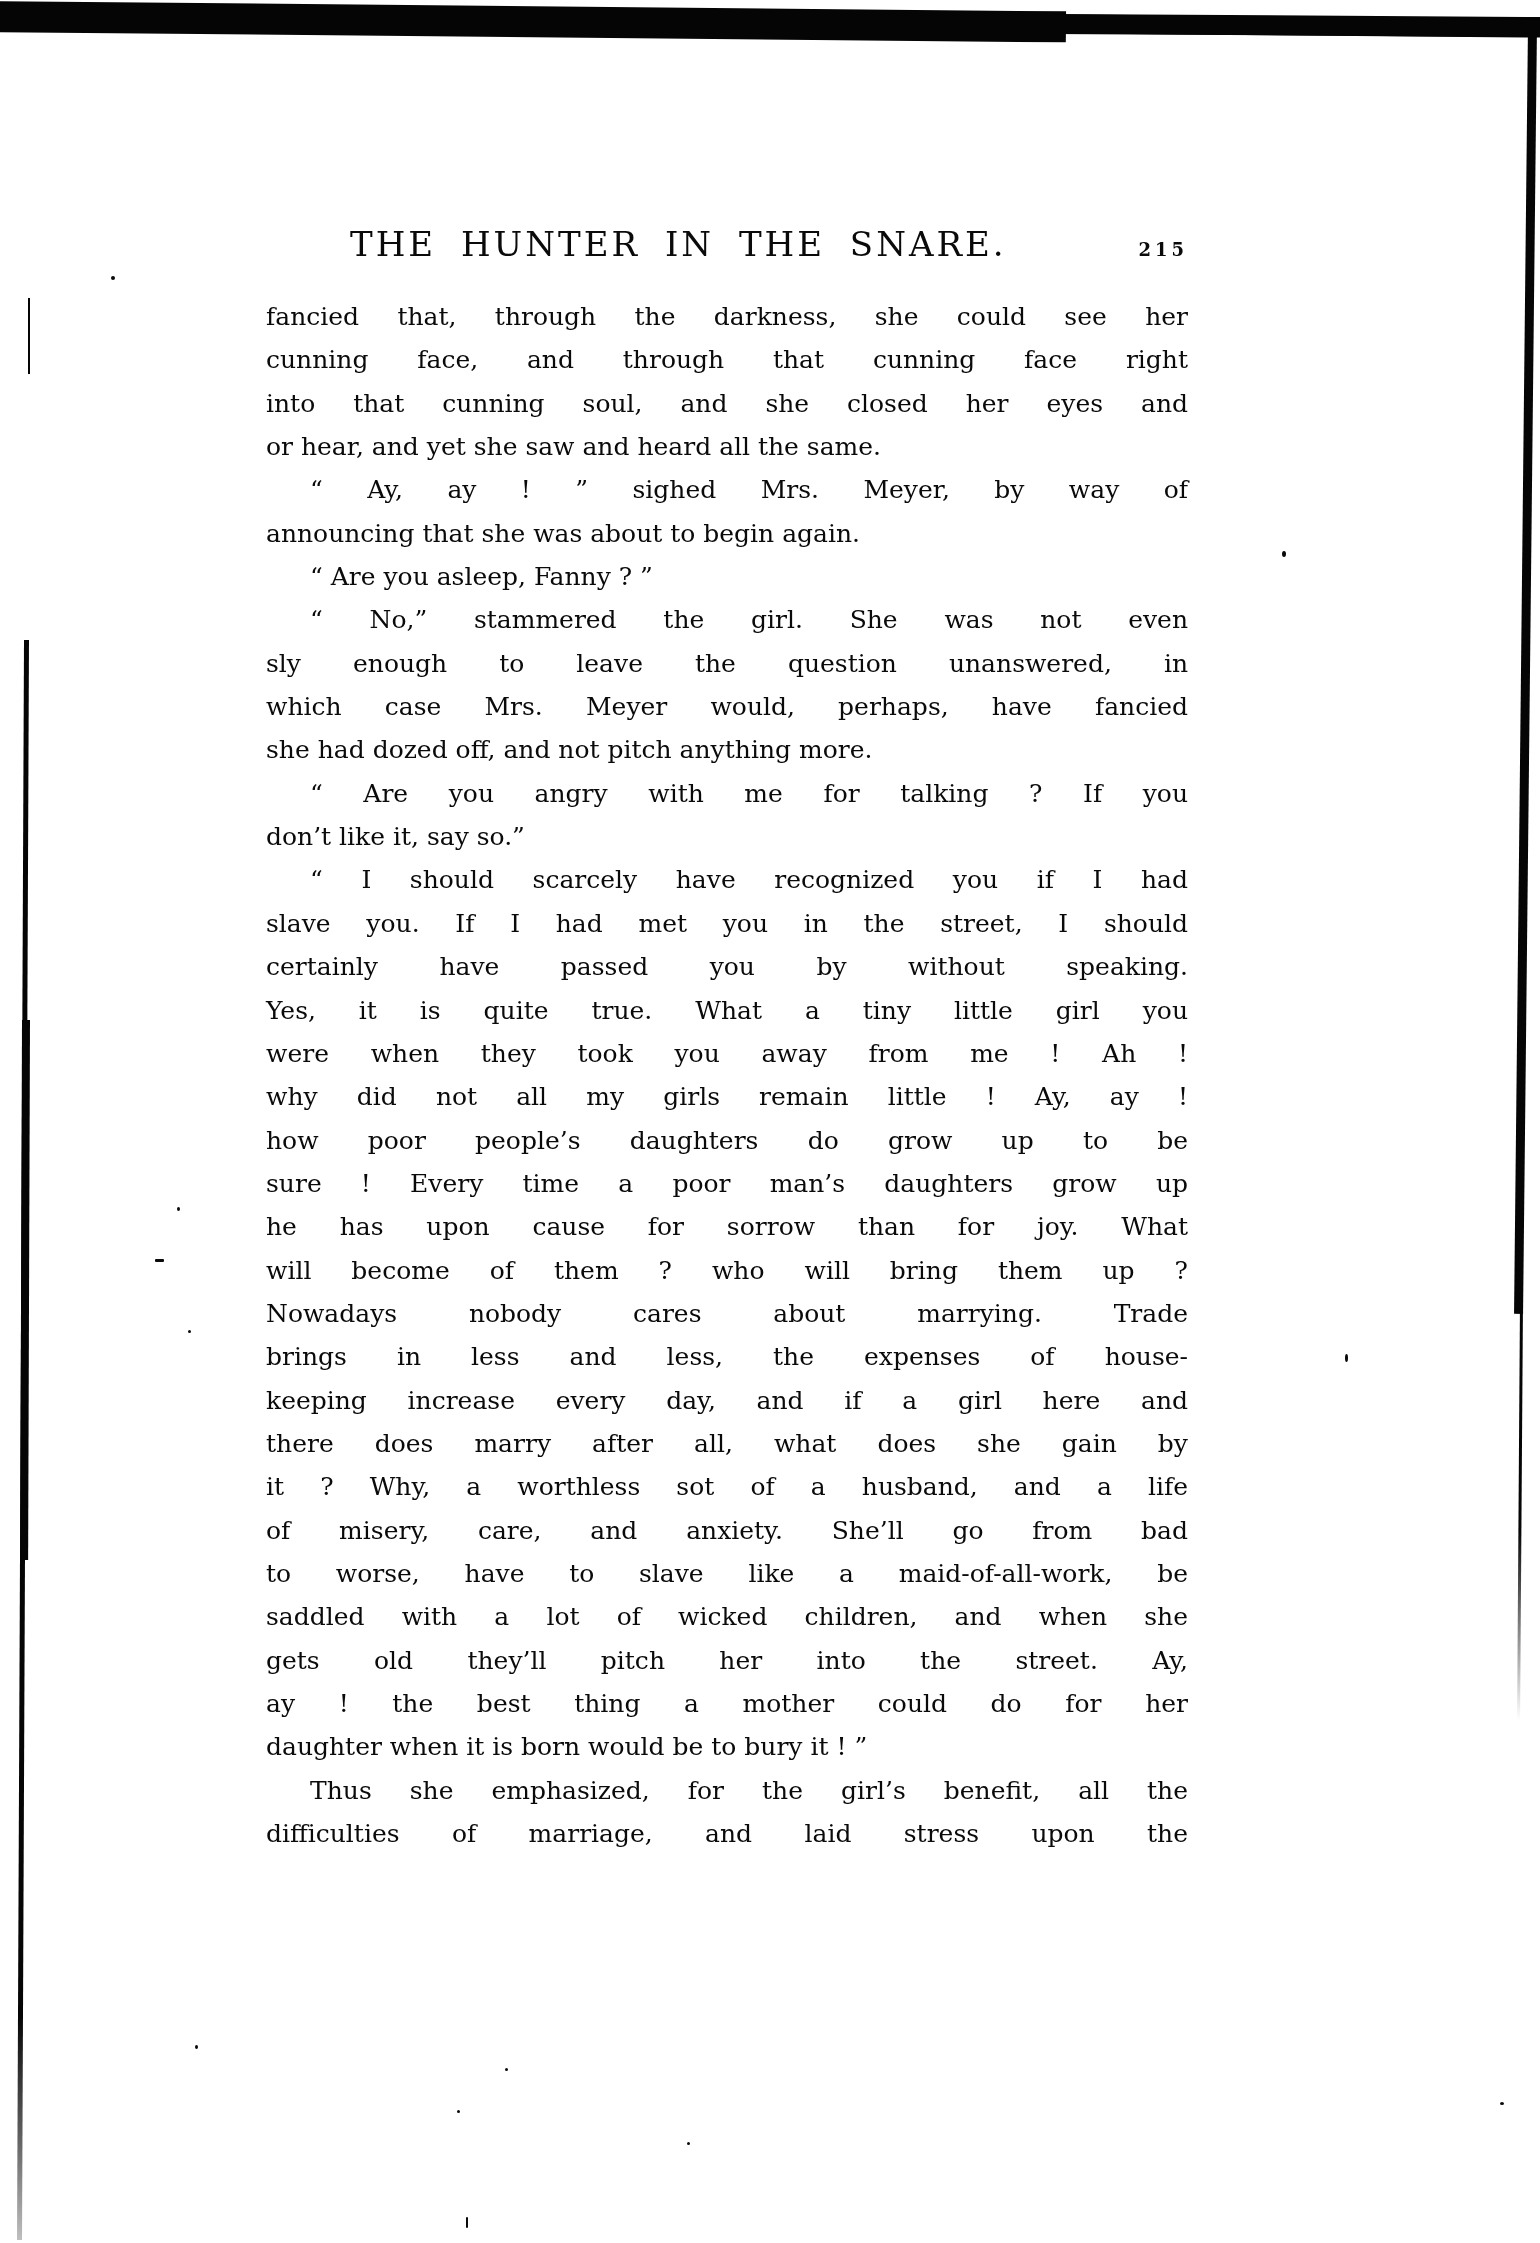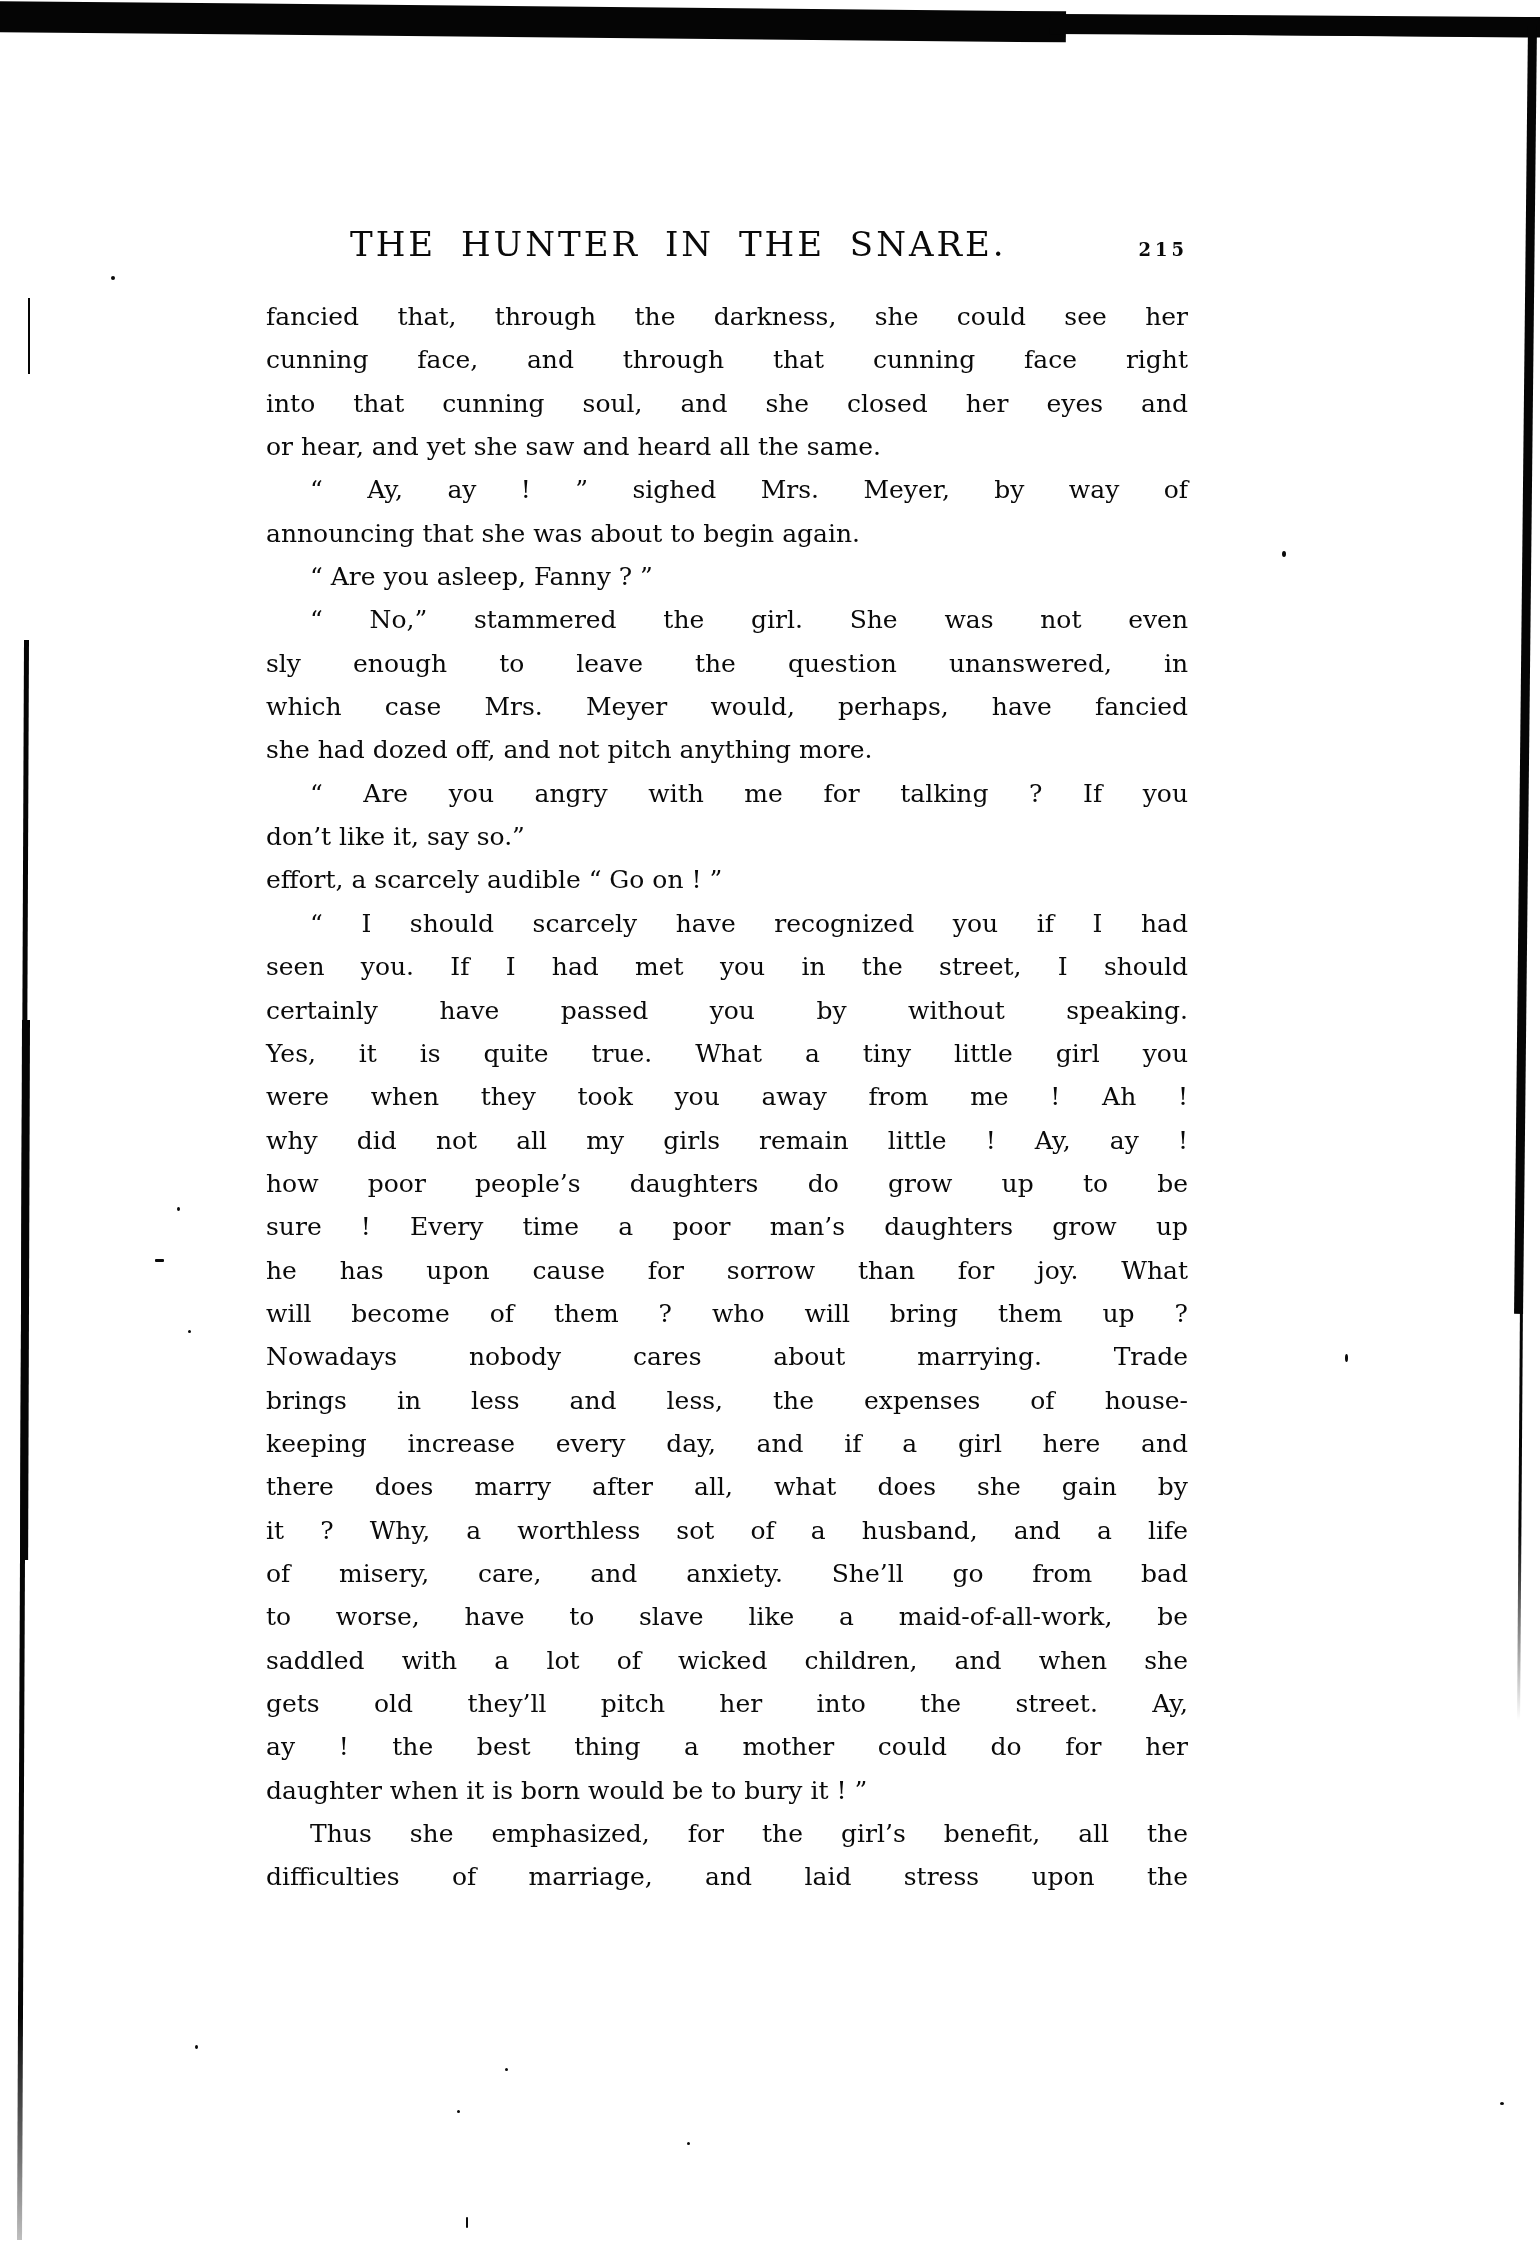--- a/index.html
+++ b/index.html
@@ -81,23 +81,22 @@
     <div class="line noj">or hear, and yet she saw and heard all the same.</div>
     <div class="line ind">“ Ay, ay ! ” sighed Mrs. Meyer, by way of</div>
     <div class="line noj">announcing that she was about to begin again.</div>
     <div class="line ind noj">“ Are you asleep, Fanny ? ”</div>
     <div class="line ind">“ No,” stammered the girl. She was not even</div>
     <div class="line">sly enough to leave the question unanswered, in</div>
     <div class="line">which case Mrs. Meyer would, perhaps, have fancied</div>
     <div class="line noj">she had dozed off, and not pitch anything more.</div>
     <div class="line ind">“ Are you angry with me for talking ? If you</div>
     <div class="line noj">don’t like it, say so.”</div>
-    <div class="line noj">effort, a scarcely audible “ Go on ! ”</div>
     <div class="line ind">“ I should scarcely have recognized you if I had</div>
-    <div class="line">seen you. If I had met you in the street, I should</div>
+    <div class="line">slave you. If I had met you in the street, I should</div>
     <div class="line">certainly have passed you by without speaking.</div>
     <div class="line">Yes, it is quite true. What a tiny little girl you</div>
     <div class="line">were when they took you away from me ! Ah !</div>
     <div class="line">why did not all my girls remain little ! Ay, ay !</div>
     <div class="line">how poor people’s daughters do grow up to be</div>
     <div class="line">sure ! Every time a poor man’s daughters grow up</div>
     <div class="line">he has upon cause for sorrow than for joy. What</div>
     <div class="line">will become of them ? who will bring them up ?</div>
     <div class="line">Nowadays nobody cares about marrying. Trade</div>
     <div class="line">brings in less and less, the expenses of house-</div>

